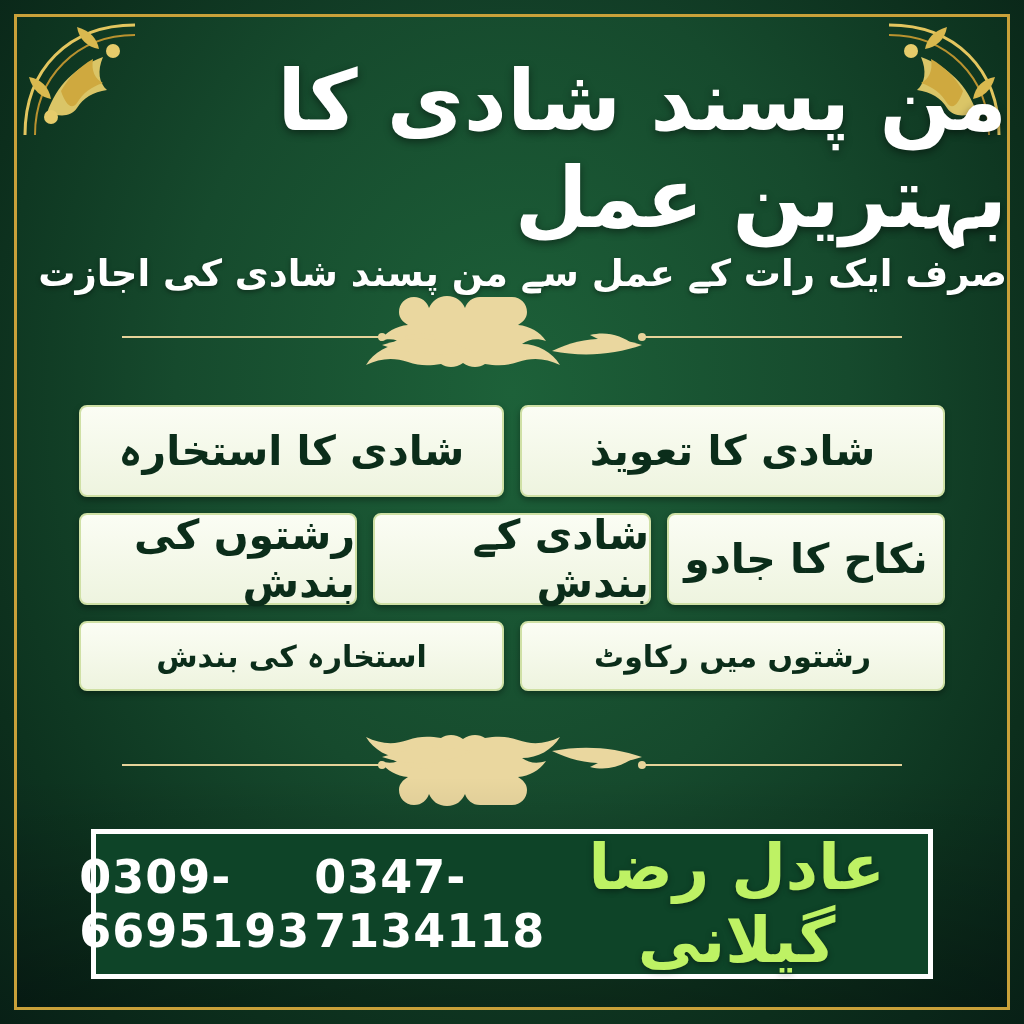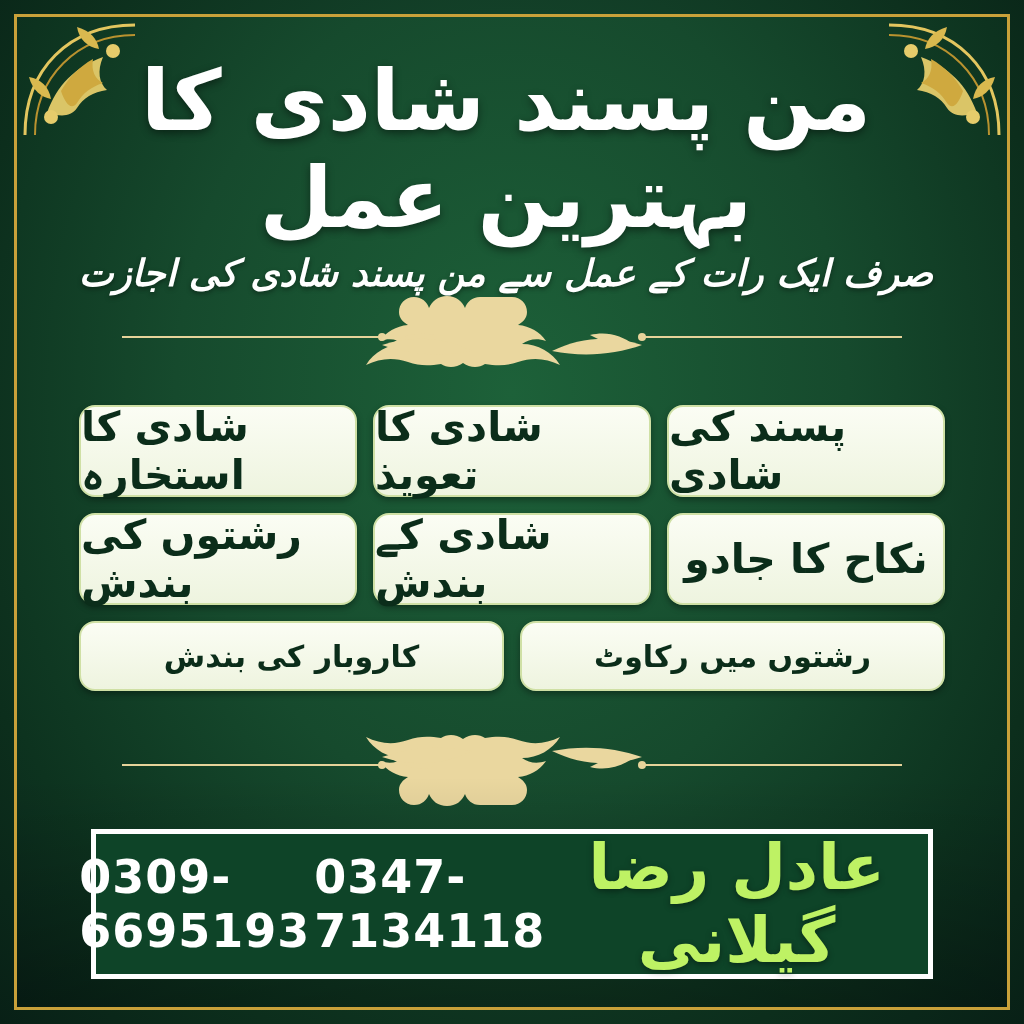--- a/index.html
+++ b/index.html
@@ -44,41 +44,40 @@
   }
   .corner svg { display: block; width: 100%; height: 100%; }
   .corner.tl { top: 0; left: 0; }
   .corner.tr { top: 0; right: 0; transform: scaleX(-1); }
 
   
   .headline-wrap {
     position: absolute;
     top: 36px;
     left: 0;
-    right: 12px;
-    text-align: center;
+    right: 0;
+    text-align: right;
   }
   .headline {
     font-family: "DejaVu Sans", "Liberation Sans", sans-serif;
     font-size: 84px;
     line-height: 1.15;
     font-weight: bold;
     color: #ffffff;
     letter-spacing: 0;
     text-shadow: 0 3px 8px rgba(0,0,0,.45);
     direction: rtl;
   }
   .subheadline {
     margin-top: 6px;
     font-size: 37px;
     font-weight: bold;
     color: #ffffff;
     direction: rtl;
     text-shadow: 0 2px 5px rgba(0,0,0,.4);
-    font-style: italic;
   }
 
   
   .flourish {
     position: absolute;
     left: 50%;
     transform: translateX(-50%);
     width: 860px;
     height: 80px;
   }
@@ -101,27 +100,27 @@
     flex-direction: row;
     gap: 16px;
     justify-content: center;
   }
   .srv-row.r1 > .chip, .srv-row.r2 > .chip { flex: 1 1 0; }
   .srv-row.r3 > .chip { flex: 1 1 0; }
 
   .chip {
     background: linear-gradient(180deg, #fbfdf4 0%, #eef4df 100%);
     border: 2px solid #cfe0a5;
-    border-radius: 16px;
+    border-radius: 8px;
     box-shadow: 0 3px 6px rgba(0,0,0,.35);
     color: #0b2d1a;
     display: flex;
     align-items: center;
     justify-content: center;
-    text-align: left;
+    text-align: right;
     direction: rtl;
     font-weight: bold;
   }
   .srv-row.r1 .chip, .srv-row.r2 .chip {
     height: 88px;
     font-size: 41px;
   }
   .srv-row.r3 .chip {
     height: 66px;
     font-size: 30px;
@@ -245,32 +244,31 @@
           <path d="M352 46 c-16-4 -32 0 -44 10 14 2 26 0 36-6z"></path>
           <path d="M508 46 c16-4 32 0 44 10 -14 2 -26 0 -36-6z"></path>
           <path d="M300 56 c30-10 62-8 90 6 -30 6 -62 4 -90-6z"></path>
           <path d="M560 56 c-30-10 -62-8 -90 6 30 6 62 4 90-6z"></path>
         </g>
       </svg>
     </div>
 
     <div class="services">
       <div class="srv-row r1">
-        <div class="chip">پسند کی شادی</div>
         <div class="chip">شادی کا تعویذ</div>
         <div class="chip">شادی کا استخارہ</div>
       </div>
       <div class="srv-row r2">
         <div class="chip">نکاح کا جادو</div>
         <div class="chip">شادی کے بندش</div>
         <div class="chip">رشتوں کی بندش</div>
       </div>
       <div class="srv-row r3">
         <div class="chip">رشتوں میں رکاوٹ</div>
-        <div class="chip">کاروبار کی بندش</div>
+        <div class="chip">استخارہ کی بندش</div>
       </div>
     </div>
 
     <div class="flourish bottom">
       <svg viewBox="0 0 860 80" xmlns="http://www.w3.org/2000/svg">
         <g stroke="#e6d39a" stroke-width="2" fill="none">
           <path d="M40 32 H300"></path>
           <path d="M560 32 H820"></path>
         </g>
         <g fill="#e8d49b">

